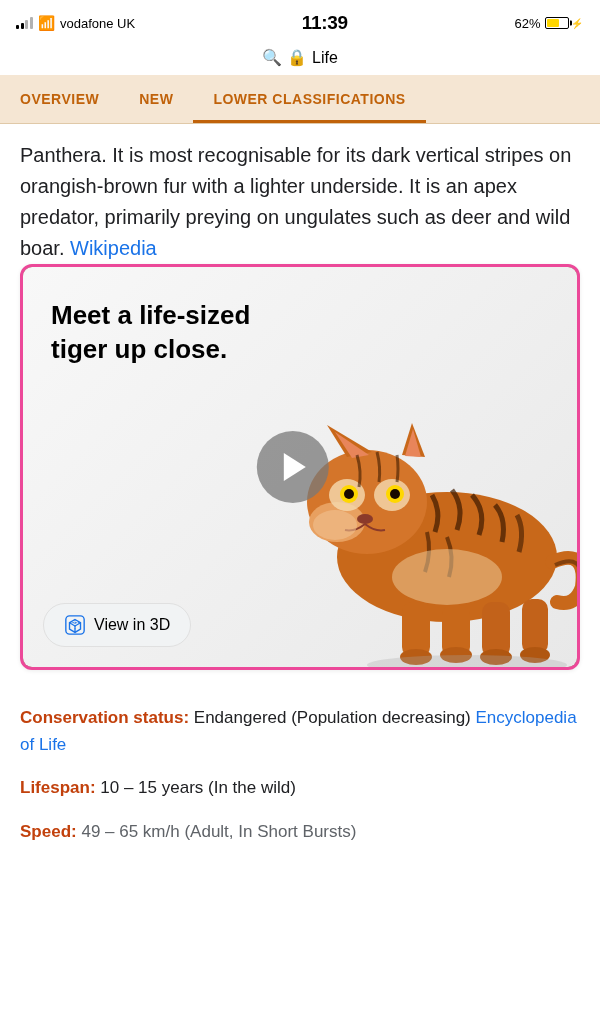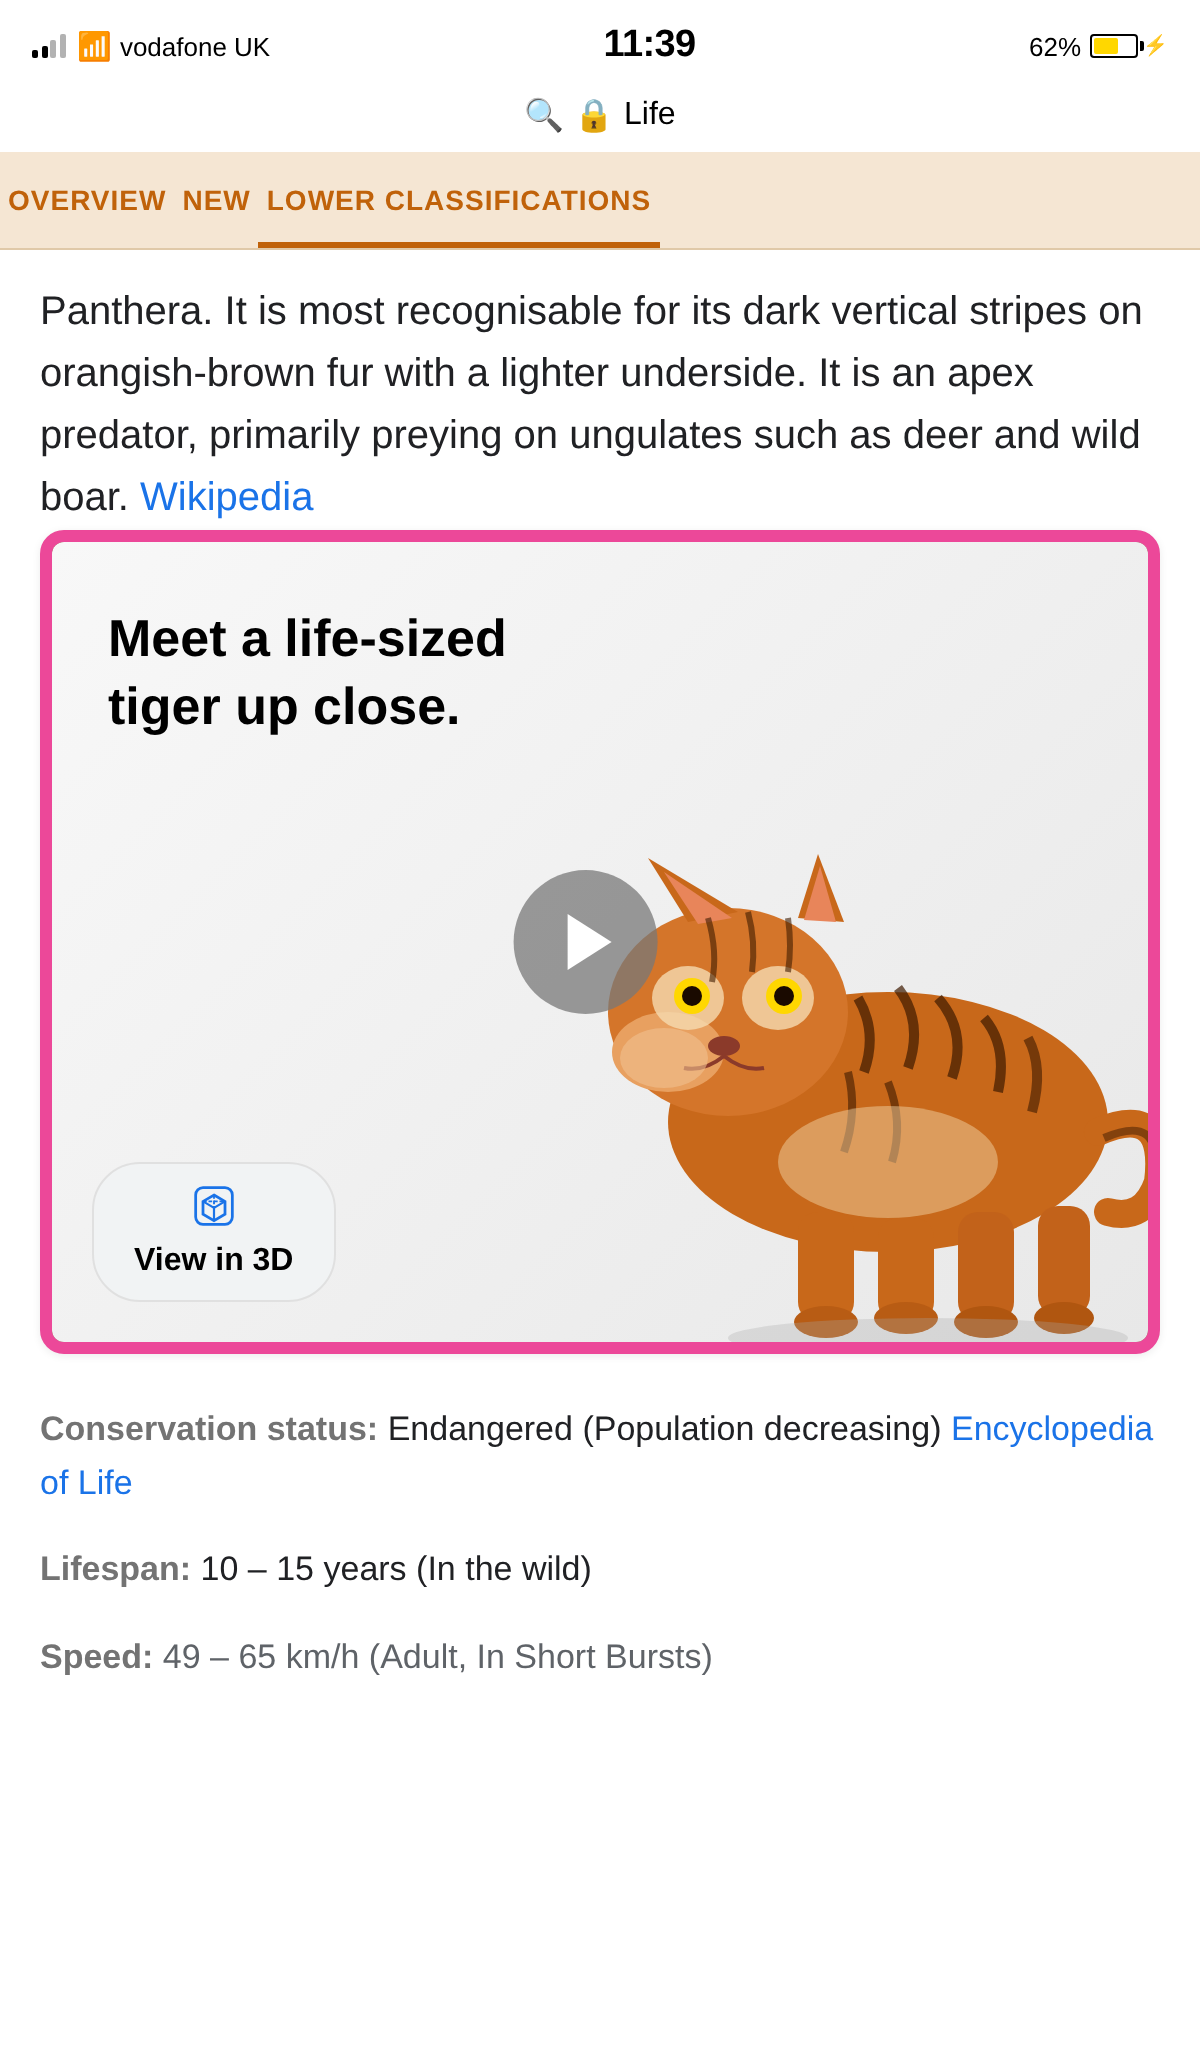--- a/index.html
+++ b/index.html
@@ -114,21 +114,21 @@
     }
 
     
     .nav-tabs {
       display: flex;
       background: #f5e6d3;
       border-bottom: 1px solid #e0c9a8;
       overflow: hidden;
     }
     .nav-tab {
-      padding: 16px 4px;
+      padding: 16px 20px;
       font-size: 14px;
       font-weight: 700;
       color: #c0620a;
       letter-spacing: 0.5px;
       text-transform: uppercase;
       white-space: nowrap;
       cursor: pointer;
       position: relative;
       flex-shrink: 0;
     }
@@ -153,24 +153,24 @@
       line-height: 1.55;
       color: #202124;
     }
     .description .wiki-link {
       color: #1a73e8;
       text-decoration: none;
     }
 
     
     .tiger-card {
-      border: 6px solid #ec4899;
+      border: 3px solid #ec4899;
       border-radius: 12px;
       overflow: hidden;
-      margin-bottom: 24px;
+      margin-bottom: 34px;
       background: #7f1d1d;
       box-shadow: 0 1px 4px rgba(0,0,0,0.08);
     }
     .tiger-card-inner {
       position: relative;
       min-height: 400px;
       background: linear-gradient(135deg, #f8f8f8 0%, #e8e8e8 100%);
       display: flex;
       flex-direction: column;
     }
@@ -216,25 +216,24 @@
       bottom: 20px;
       left: 20px;
       display: flex;
       align-items: center;
       gap: 8px;
       background: #f1f3f4;
       border: 1px solid #e0e0e0;
       border-radius: 24px;
       padding: 10px 20px;
       font-size: 16px;
-      font-weight: 700;
+      font-weight: 400;
       color: #000;
       cursor: pointer;
       z-index: 3;
-      flex-direction: column;
     }
     .view-3d-icon {
       width: 22px;
       height: 22px;
     }
 
     
     .tiger-svg {
       width: 340px;
       height: 320px;
@@ -248,21 +247,21 @@
       margin-bottom: 18px;
     }
     .info-line {
       font-size: 17px;
       line-height: 1.6;
       color: #202124;
       margin-bottom: 16px;
     }
     .info-label {
       font-weight: 700;
-      color: #737373;
+      color: #c2410c;
     }
     .info-value {
       color: #202124;
     }
     .info-muted {
       color: #5f6368;
     }
     .info-link {
       color: #1a73e8;
       text-decoration: none;

